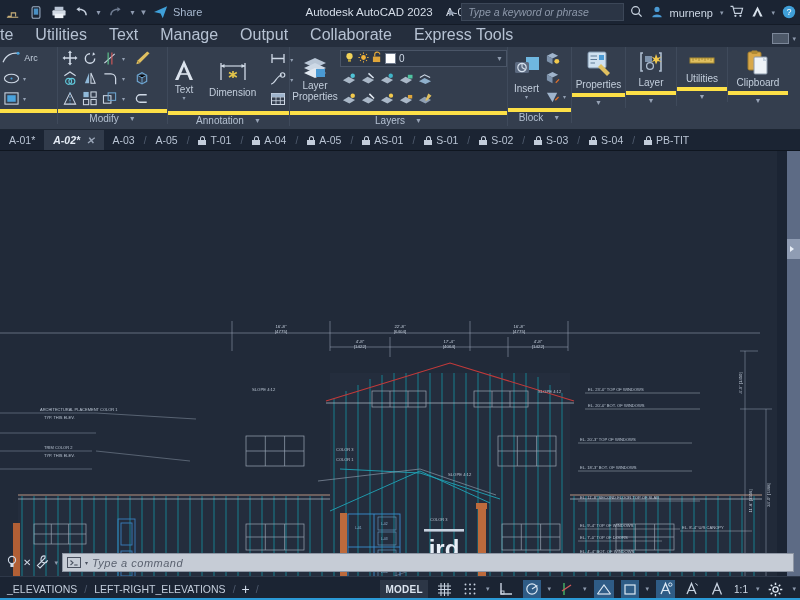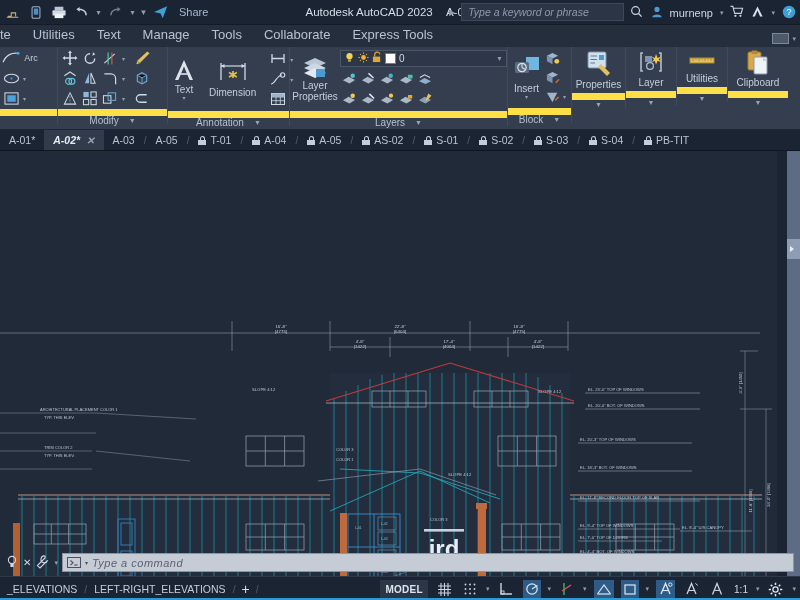--- a/index.html
+++ b/index.html
@@ -18,21 +18,21 @@
     height:25px; background:#1b2433; display:flex; align-items:center;
     flex:0 0 25px; position:relative; border-bottom:1px solid #141b27;
   }
   .qat { display:flex; align-items:center; gap:2px; padding-left:2px; }
   .qat .qi {
     width:21px; height:21px; display:flex; align-items:center; justify-content:center;
     color:#b9c4d4; cursor:default;
   }
   .qat .qi svg { display:block; }
   .qat .tiny { width:9px; color:#8f9bb0; font-size:8px; display:flex; align-items:center; justify-content:center; height:21px;}
-  .share-label { font-size:11px; color:#a7b8cf;margin-left:6px; }
+  .share-label { font-size:11px; color:#a7b8cf; }
   .app-title {
     position:absolute; left:0; right:0; text-align:center; font-size:11.5px; color:#d6dee9;
     pointer-events:none;
   }
   .app-title .dwg { margin-left:10px; }
   .search-wrap {
     position:absolute; left:449px; top:3px; display:flex; align-items:center; gap:6px;
   }
   .search-arrow { color:#8e9aad; font-size:8px; }
   .search-box {
@@ -42,36 +42,36 @@
   .tb-right { position:absolute; right:4px; top:0; height:25px; display:flex; align-items:center; gap:7px;}
   .user { display:flex; align-items:center; gap:4px; color:#cdd7e4; font-size:11px; }
   .caret { font-size:7px; color:#8e9aad; }
 
   
   .ribtabs {
     height:22px; background:#252e3d; flex:0 0 22px; display:flex; align-items:flex-end;
     padding-left:0; position:relative;
   }
   .ribtab {
-    padding:2px 11px 4px 11px; font-size:13px; color:#b6c2d3; line-height:16px; cursor:default;
+    padding:2px 11px 4px 11px; font-size:16px; color:#b6c2d3; line-height:16px; cursor:default;
   }
   .ribtab.clip { padding-left:0; }
   .ribtabs .rt-right { position:absolute; right:4px; bottom:3px; display:flex; align-items:center; gap:3px;}
   .minibox { width:17px;height:11px;border:1px solid #7c8799;background:#4d5868; display:block;}
 
   
   .ribbon {
     flex:0 0 83px; background:#343e4e; display:flex; align-items:flex-start;
     border-bottom:1px solid #1d2633; position:relative;
   }
   .panel { display:flex; flex-direction:column; border-right:1px solid #3f4a5b; position:relative;}
   .panel .body { flex:1 1 auto; display:flex; align-items:center; padding:2px 3px; gap:1px;}
   .panel .plabel {
     height:15px; font-size:10px; color:#b4c0d1; text-align:center; line-height:15px;
-    border-top:7px solid #fde047; display:flex; align-items:center; justify-content:center; gap:10px;
+    border-top:4px solid #fde047; display:flex; align-items:center; justify-content:center; gap:10px;
   }
   .plabel .dn { font-size:7px; color:#97a3b6;}
   .grid3 { display:grid; grid-template-rows:repeat(3,1fr); grid-auto-flow:column; gap:0px; height:100%; align-content:center;}
   .ic {
     width:20px;height:20px;display:flex;align-items:center;justify-content:center;
     color:#cfd9e6;
   }
   .ic.sm { width:18px;height:19px; }
   .dd { font-size:6px;color:#93a0b3; width:7px; display:flex;align-items:center;justify-content:center;}
   .bigbtn {
@@ -239,21 +239,21 @@
           </svg>
       </span>
     </div>
   </div>
 
   <div class="ribtabs">
     <div class="ribtab clip">te</div>
     <div class="ribtab">Utilities</div>
     <div class="ribtab">Text</div>
     <div class="ribtab">Manage</div>
-    <div class="ribtab">Tools</div>
+    <div class="ribtab">Output</div>
     <div class="ribtab">Collaborate</div>
     <div class="ribtab">Express Tools</div>
     <div class="rt-right">
       <span class="minibox"></span>
       <span class="caret">▾</span>
     </div>
   </div>
 
   <div class="ribbon">
 
@@ -681,21 +681,21 @@
           <i></i>
         </span>
         <span>A-05</span>
       </div>
     <div class="dsep">/</div>
     <div class="dtab">
         <span class="lock">
           <b></b>
           <i></i>
         </span>
-        <span>AS-02</span>
+        <span>AS-01</span>
       </div>
     <div class="dsep">/</div>
     <div class="dtab">
         <span class="lock">
           <b></b>
           <i></i>
         </span>
         <span>S-01</span>
       </div>
     <div class="dsep">/</div>

